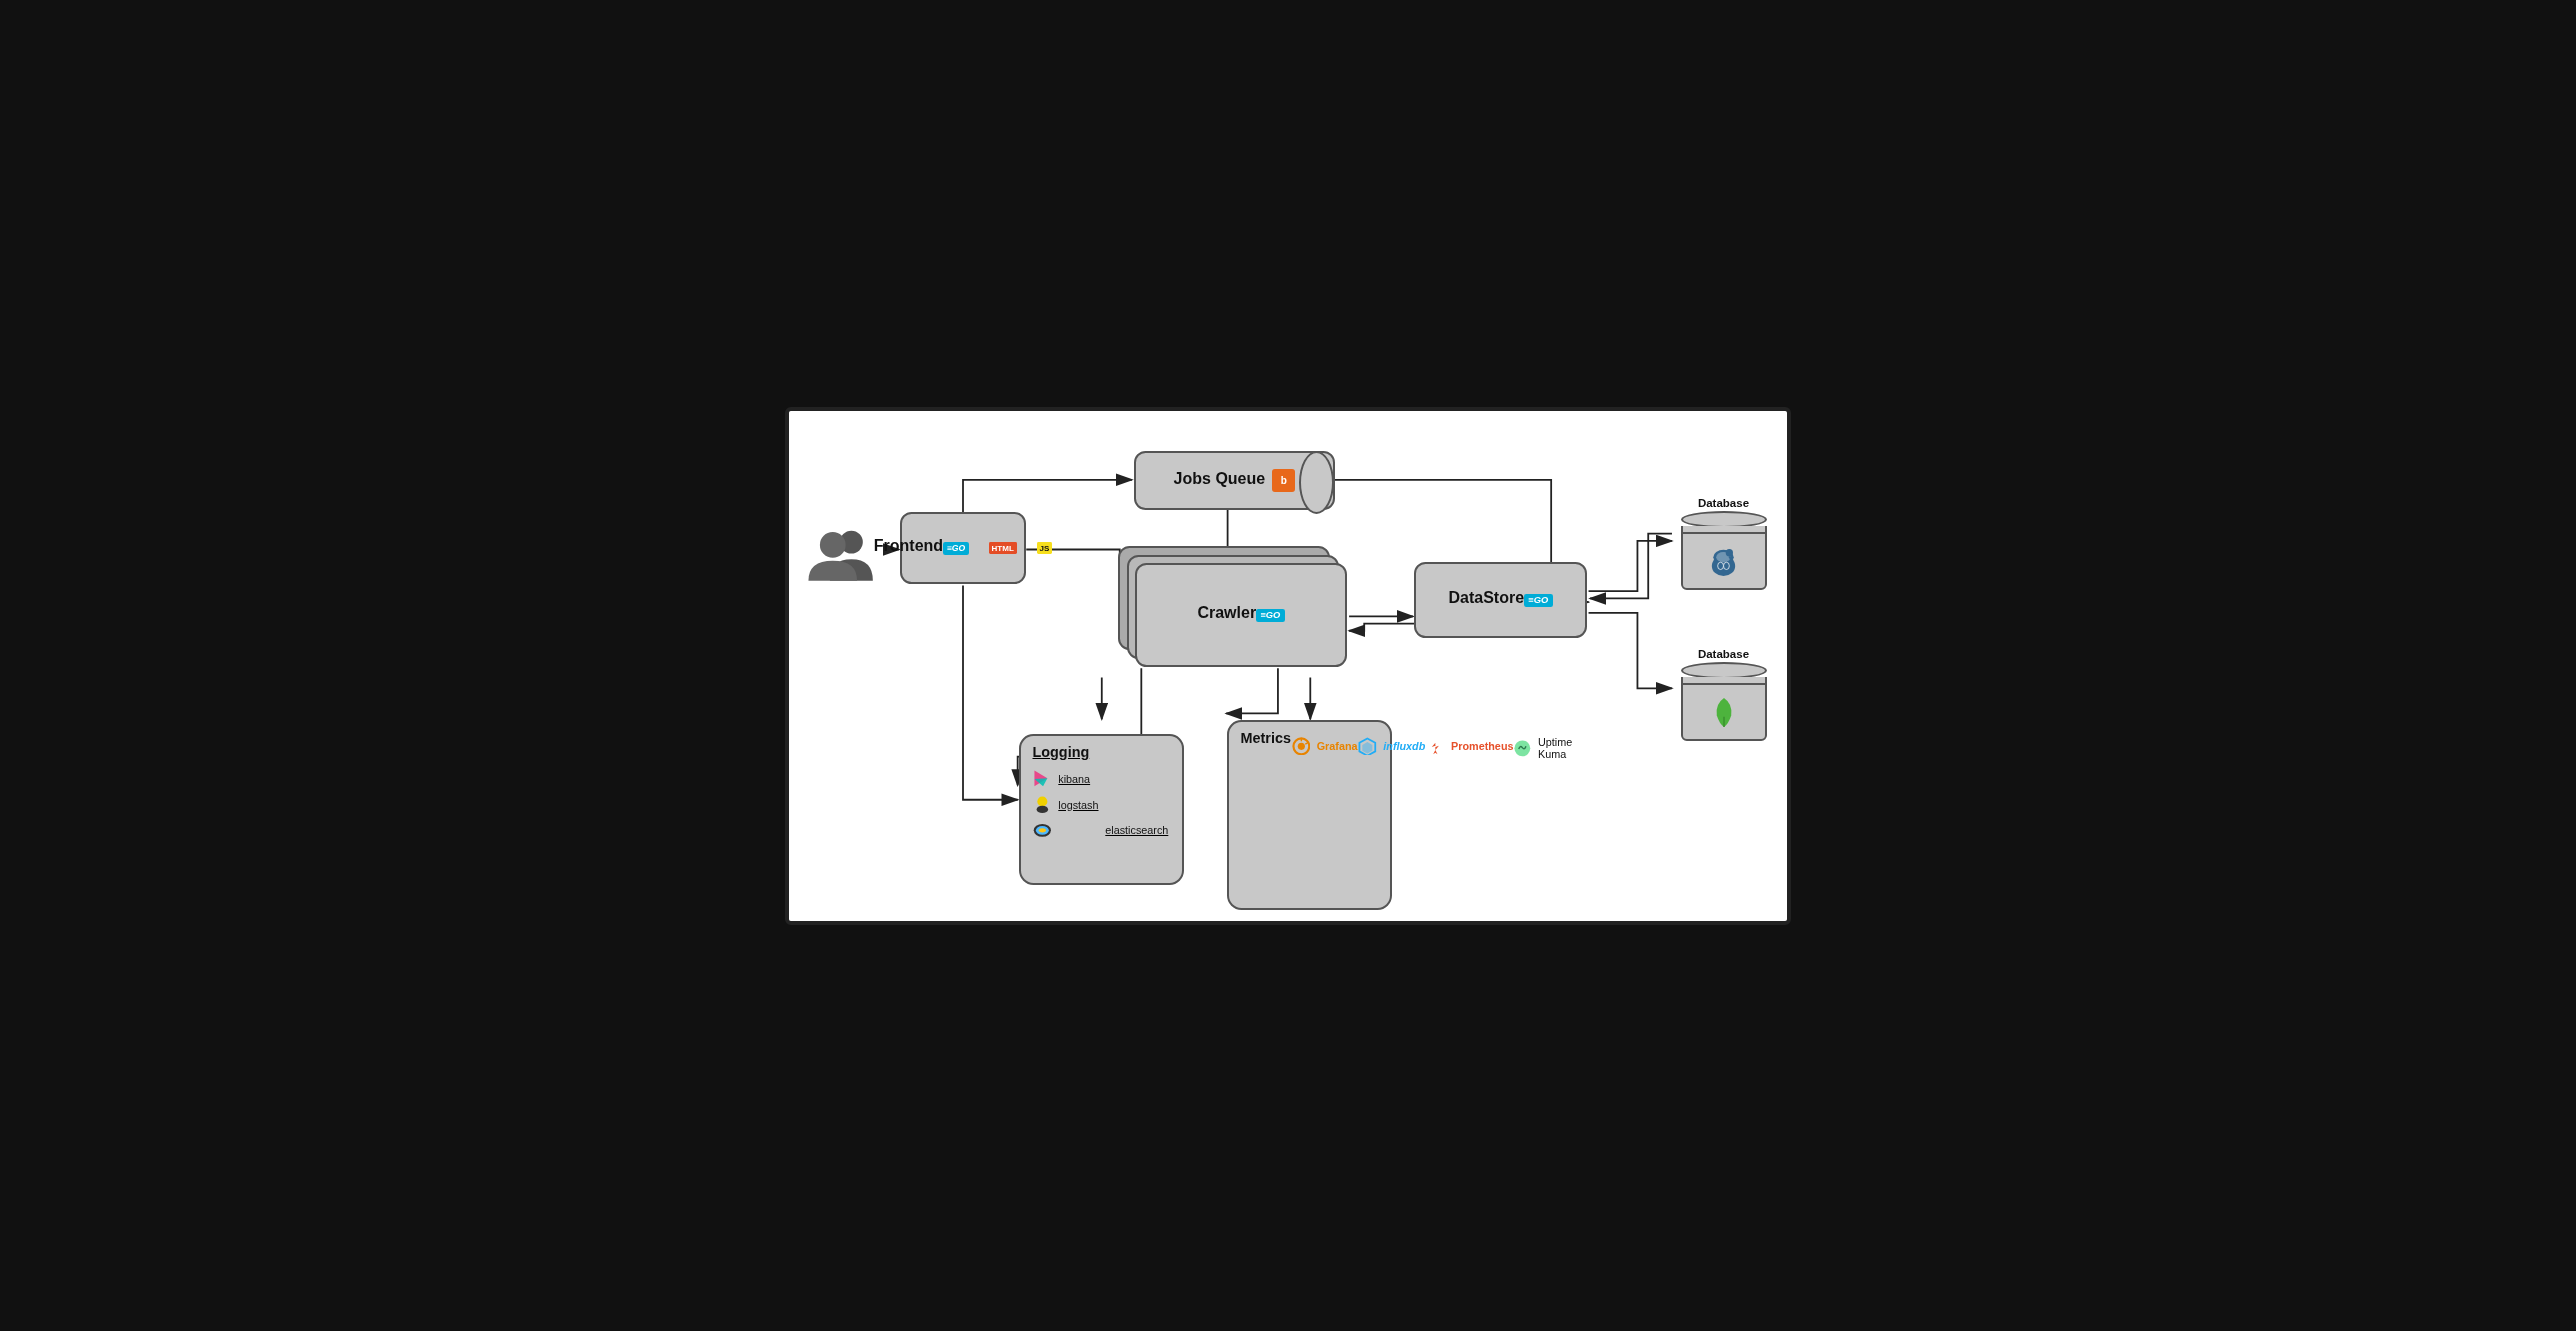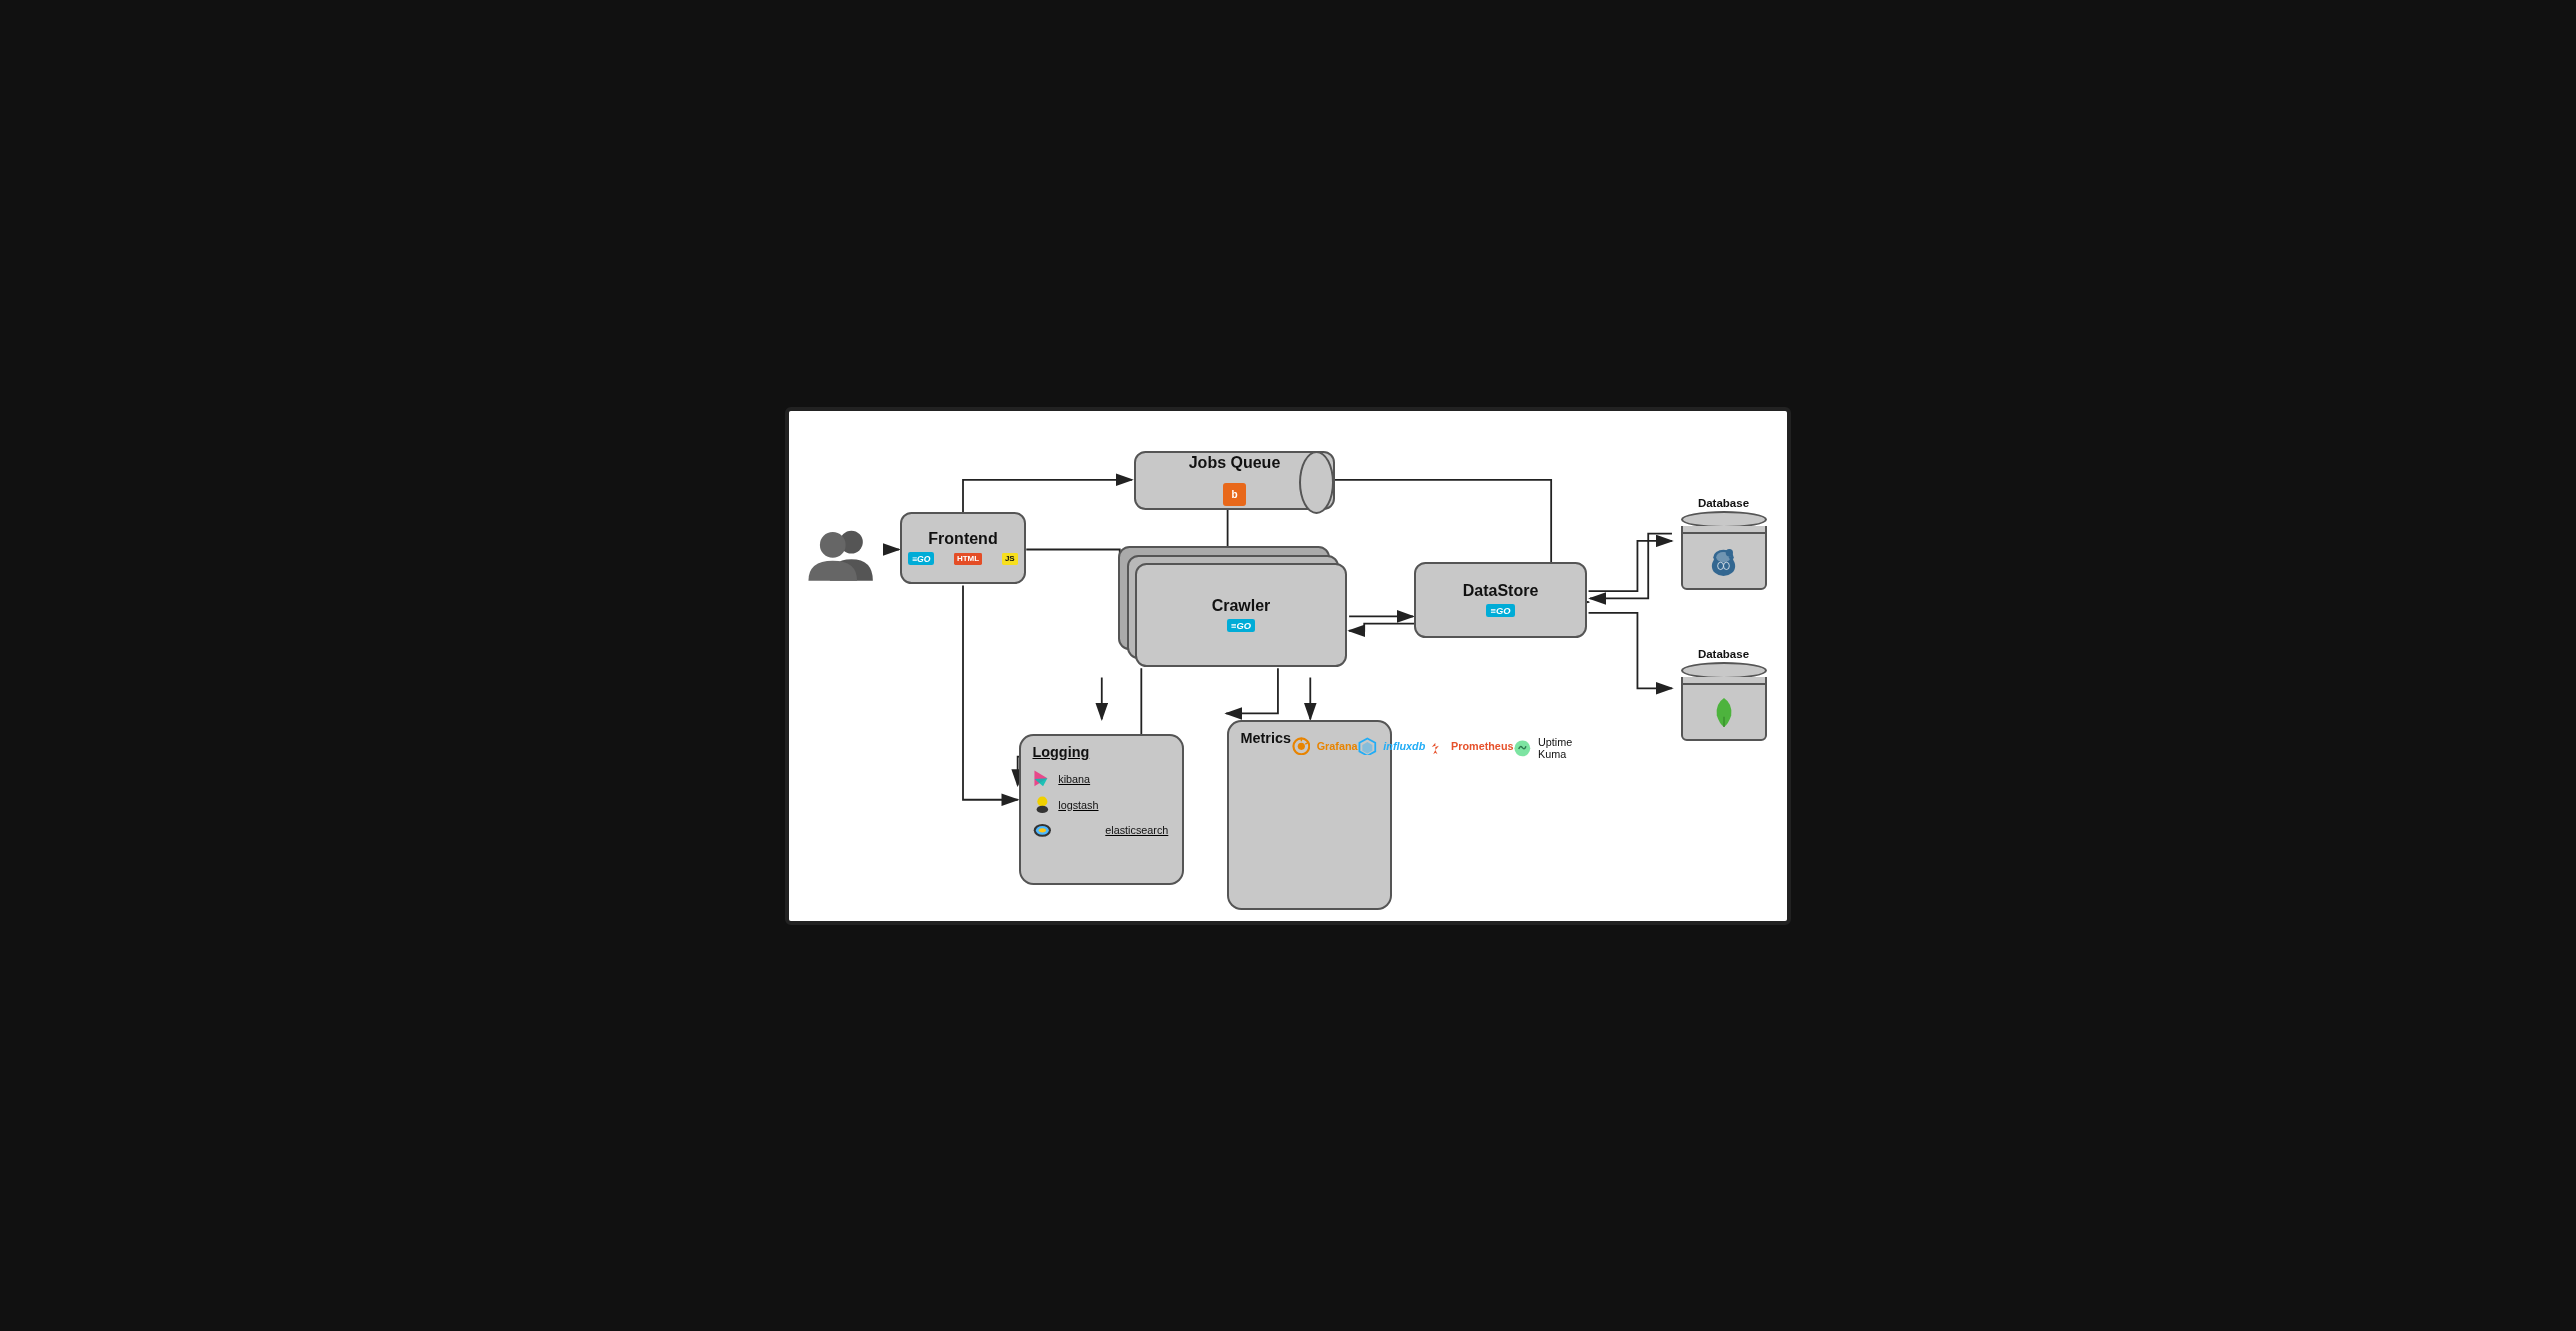--- a/index.html
+++ b/index.html
@@ -29,21 +29,21 @@
       pointer-events: none;
     }
 
     
     .node {
       position: absolute;
       background: #c8c8c8;
       border: 2.2px solid #555;
       border-radius: 11.5px;
       display: flex;
-      flex-direction: column;
+      flex-direction: row;
       align-items: center;
       justify-content: center;
       font-weight: bold;
       font-size: 16px;
     }
 
     .node-title {
       font-size: 16px;
       font-weight: bold;
       color: #111;
@@ -80,21 +80,21 @@
     
     .node-jobs-queue {
       left: 345px;
       top: 40px;
       width: 187px;
       height: 58px;
       border-radius: 29px 29px 5.8px 5.8px;
       background: #c8c8c8;
       border: 2.2px solid #555;
       display: flex;
-      flex-direction: column;
+      flex-direction: row;
       align-items: center;
       justify-content: center;
       gap: 5.8px;
       text-align: right;
     }
 
     
     .node-crawler-bg2 {
       position: absolute;
       left: 329px;

